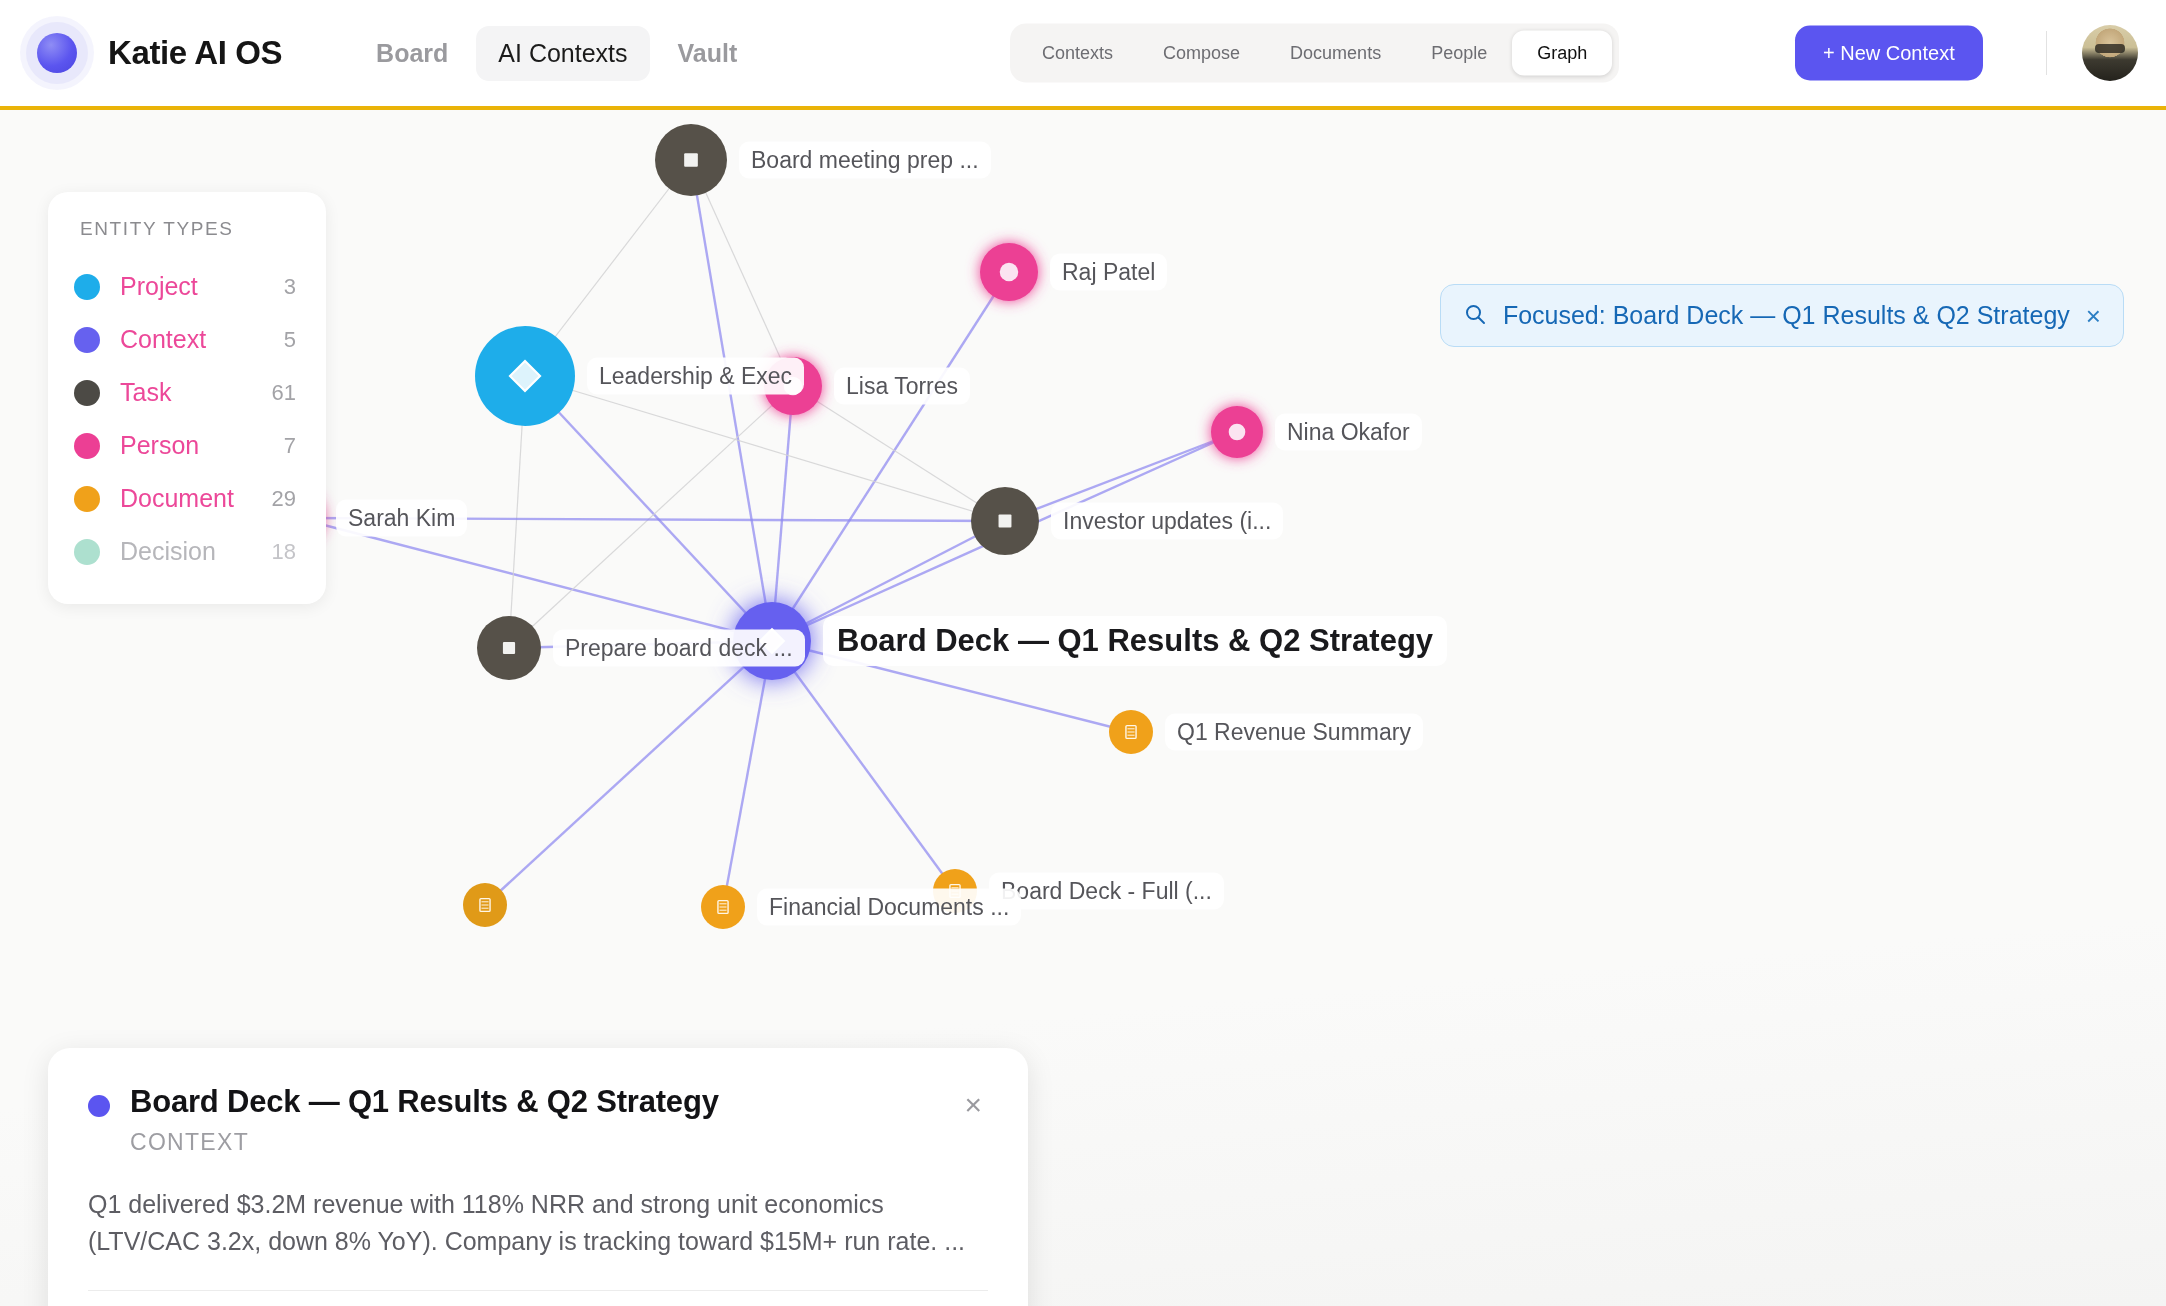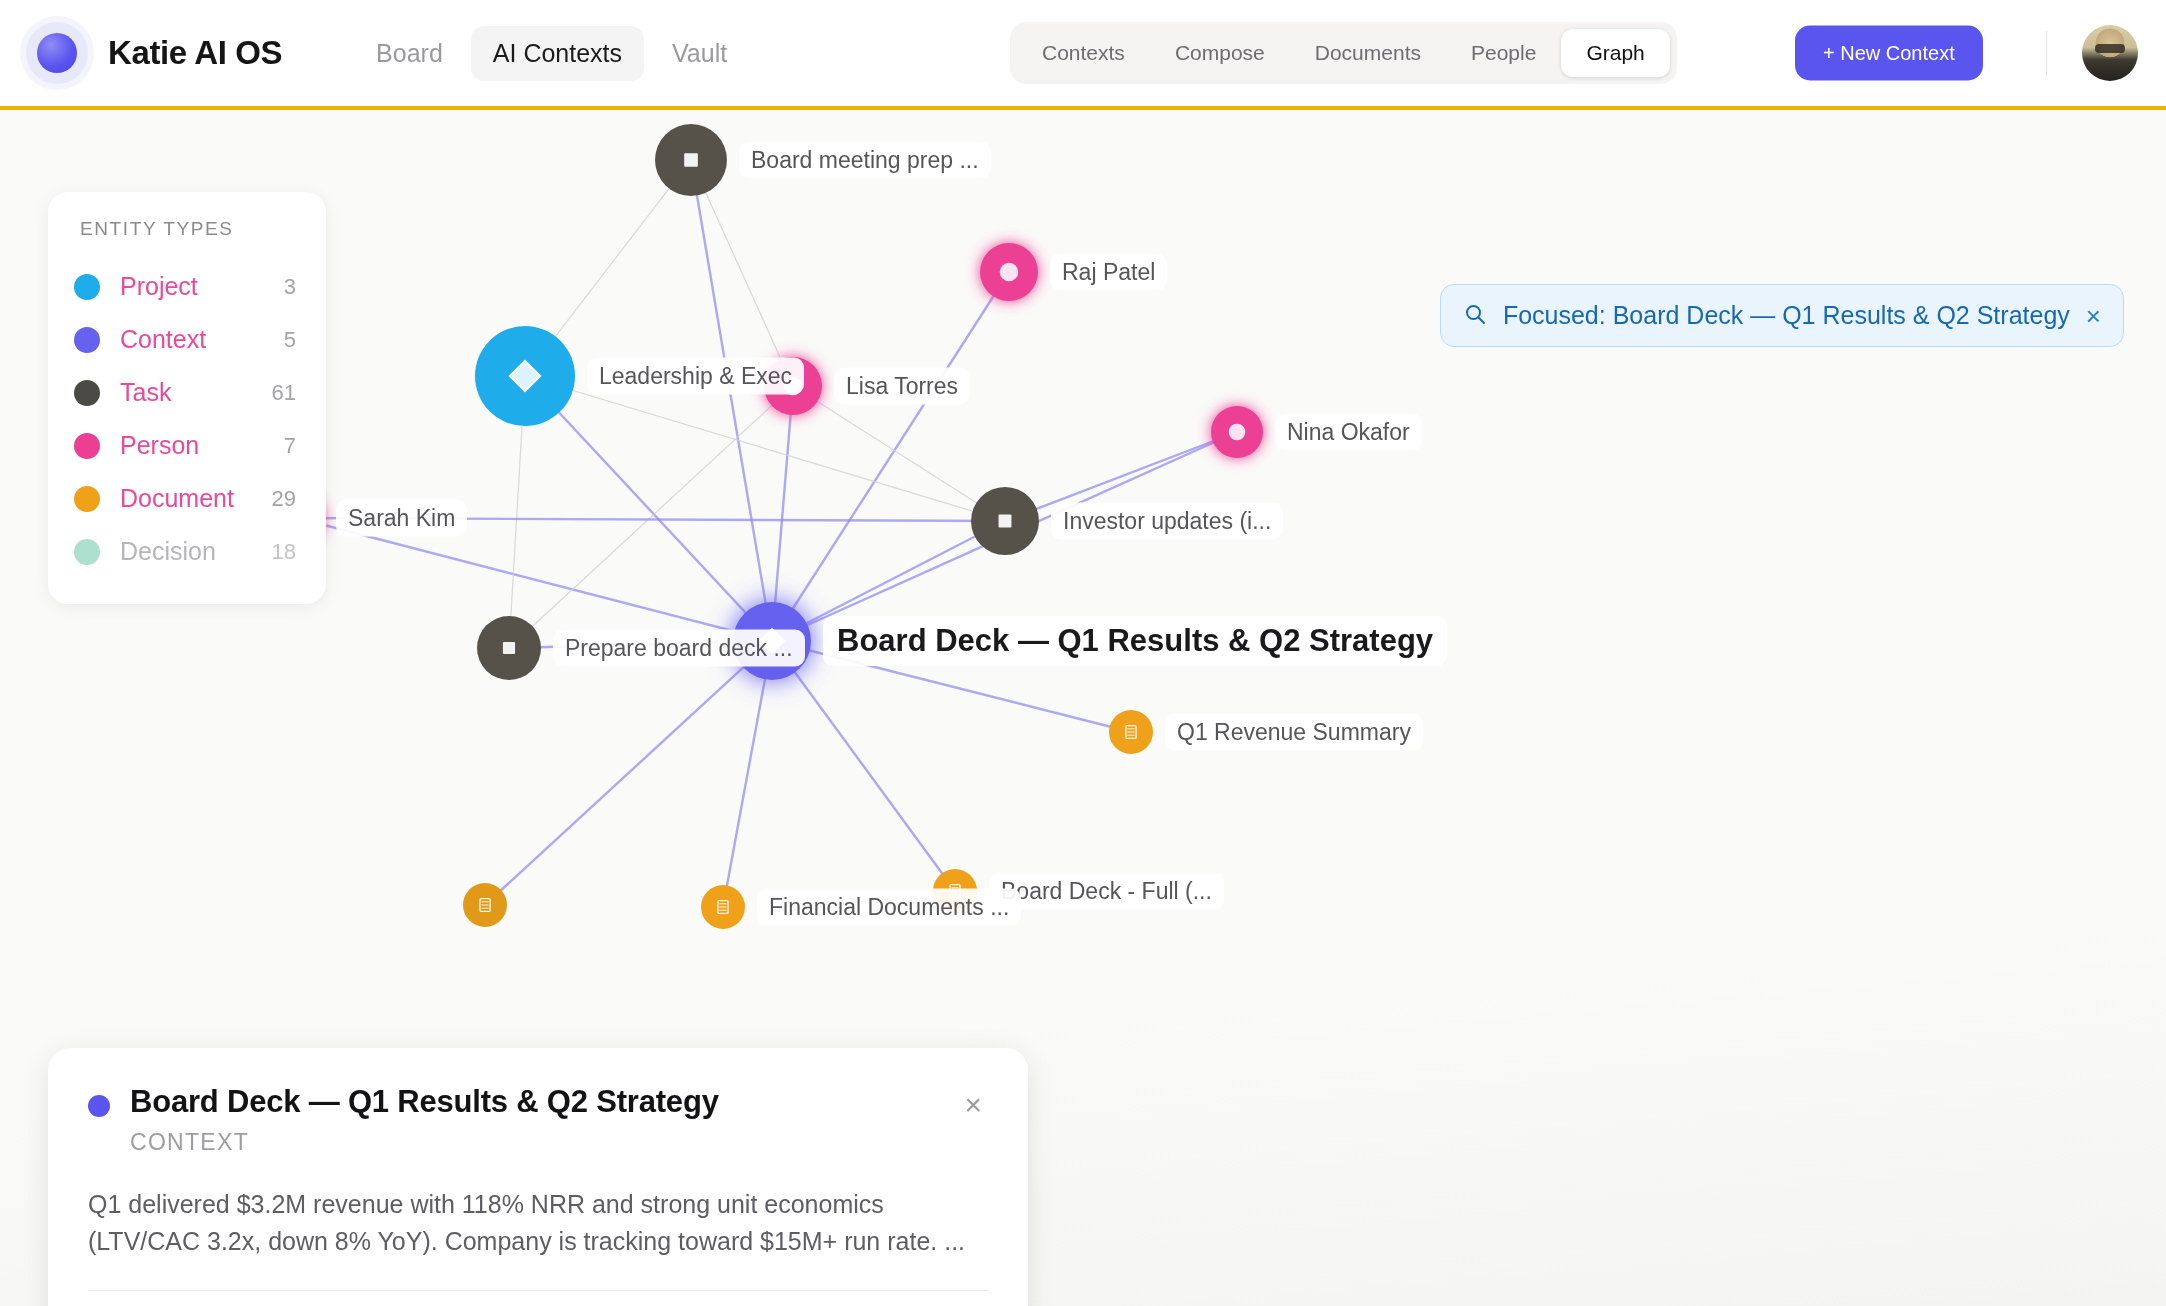--- a/index.html
+++ b/index.html
@@ -31,31 +31,31 @@
     background: radial-gradient(circle at 35% 30%, #8f8df5 0%, #5b55ef 55%, #4b45e0 100%);
   }
   .brand-title {
     margin-left: 20px;
     font-size: 33px; font-weight: 700; color: #151515; letter-spacing: -0.4px;
   }
 
   .primary-nav { display: flex; align-items: center; margin-left: 72px; gap: 6px; }
   .pnav-item {
     font-size: 25px; color: #9a9a9e; padding: 13px 22px; border-radius: 13px;
-    cursor: pointer; white-space: nowrap;
+    cursor: pointer; white-space: nowrap; font-weight: bold;
   }
   .pnav-item.active { background: #f4f4f5; color: #1b1b1b; font-weight: 400; }
 
   .seg-wrap {
     position: absolute; left: 1010px; top: 50%; transform: translateY(-50%);
     display: flex; align-items: center;
     background: #f5f4f3; border-radius: 16px; padding: 7px;
   }
   .seg-item {
-    font-size: 21px; color: #6d6d72; padding: 12px 25px; border-radius: 12px;
+    font-size: 18px; color: #6d6d72; padding: 12px 25px; border-radius: 12px;
     cursor: pointer; white-space: nowrap;
   }
   .seg-item.active {
     background: #ffffff; color: #101010; font-weight: 500;
     box-shadow: 0 1px 4px rgba(0,0,0,0.14);
   }
 
   .btn-new {
     position: absolute; left: 1795px; top: 50%; transform: translateY(-50%);
     background: #5b55f0; color: #fff;

